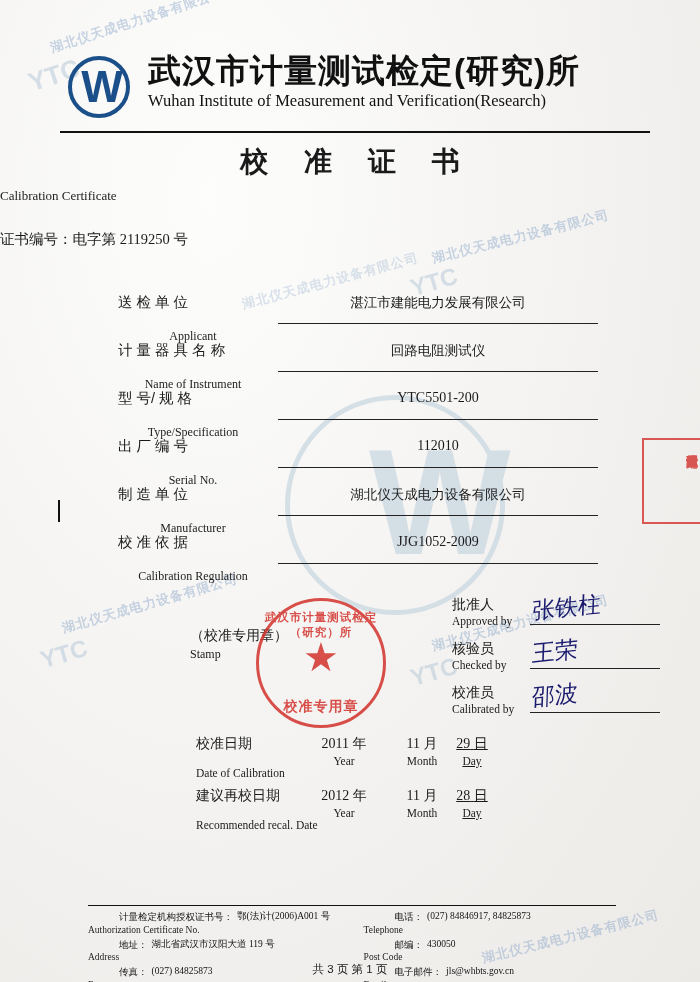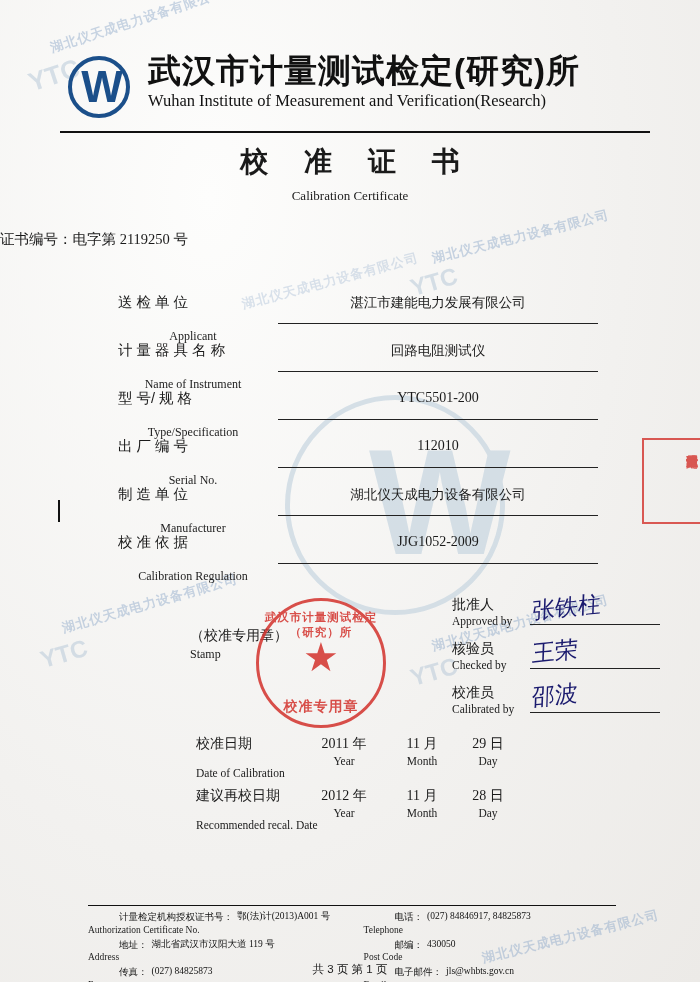--- a/index.html
+++ b/index.html
@@ -95,21 +95,21 @@
   }
 
   
   .doc-title{
     position:absolute;left:0;right:0;top:143px;text-align:center;
     font-family:"Liberation Sans", sans-serif;
     font-weight:bold;font-size:28px;letter-spacing:14px;
     text-indent:14px;
   }
   .doc-title-en{
-    position:absolute;left:0;right:0;top:188px;text-align:center;
+    position:absolute;left:0;right:0;top:188px;text-align:left;
     font-size:13px;color:#222;
   }
 
   
   .certno{
     position:absolute;left:0;right:0;top:230px;text-align:left;
     font-size:14.5px;
   }
   .certno .lbl{font-family:"Liberation Sans", sans-serif;}
   .certno-en{
@@ -209,21 +209,21 @@
     display:block;font-size:11.5px;font-family:"Liberation Serif", serif;margin-top:14px;
   }
   .date-row .dv{position:absolute;top:0;font-size:14px;text-align:center;}
   .date-row .dv .u{
     display:block;font-size:11.5px;margin-top:2px;color:#222;
     font-family:"Liberation Serif", serif;
   }
   .date-row .dv .cn{font-family:"Liberation Sans", sans-serif;}
   .y{left:108px;width:80px;}
   .m{left:200px;width:52px;}
-  .d{left:266px;width:52px;}
+  .d{left:250px;width:52px;text-decoration:underline;}
 
   
   .hr-foot{
     position:absolute;left:88px;top:905px;width:528px;border-top:1px solid #111;
   }
   .footer{
     position:absolute;left:88px;top:910px;width:530px;
     font-size:9.5px;line-height:1.45;color:#111;
     display:flex;justify-content:space-between;
   }
@@ -426,21 +426,21 @@
         <span class="u">Day</span>
       </div>
     </div>
   </div>
 
   <div class="hr-foot"></div>
   <div class="footer">
     <div class="col">
       <div class="fr">
         <span class="fl-cn">计量检定机构授权证书号：</span>
-        <span class="fv">鄂(法)计(2013)A001 号</span>
+        <span class="fv">鄂(法)计(2006)A001 号</span>
       </div>
       <div class="fl-en">Authorization Certificate No.</div>
       <div class="fr">
         <span class="fl-cn">地址：</span>
         <span class="fv">湖北省武汉市汉阳大道 119 号</span>
       </div>
       <div class="fl-en">Address</div>
       <div class="fr">
         <span class="fl-cn">传真：</span>
         <span class="fv">(027) 84825873</span>

